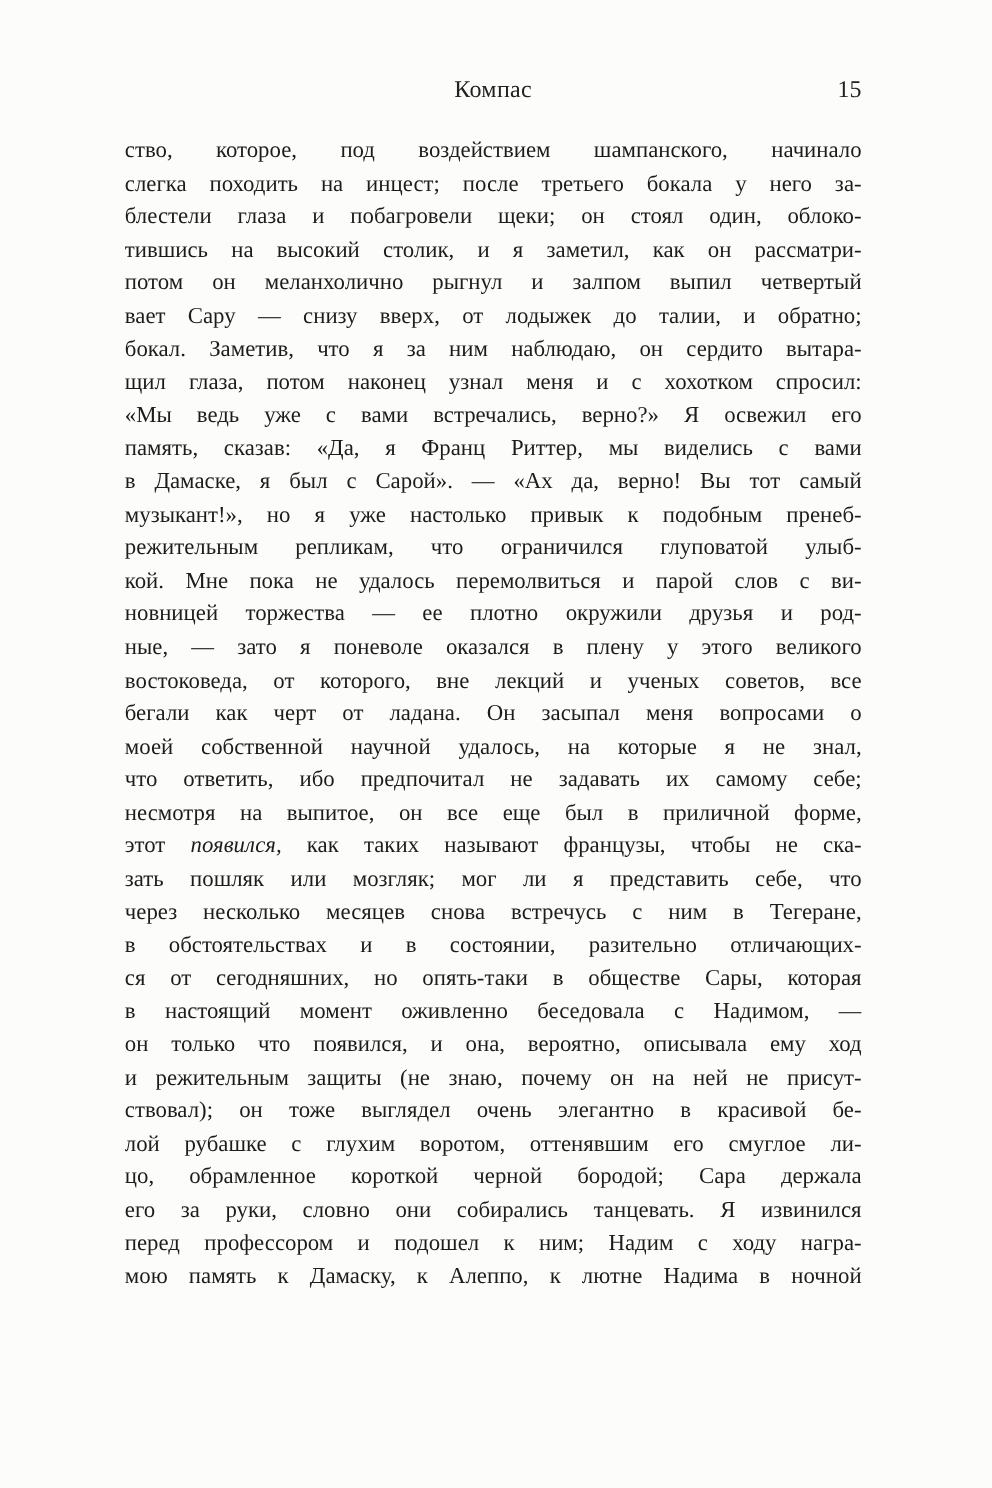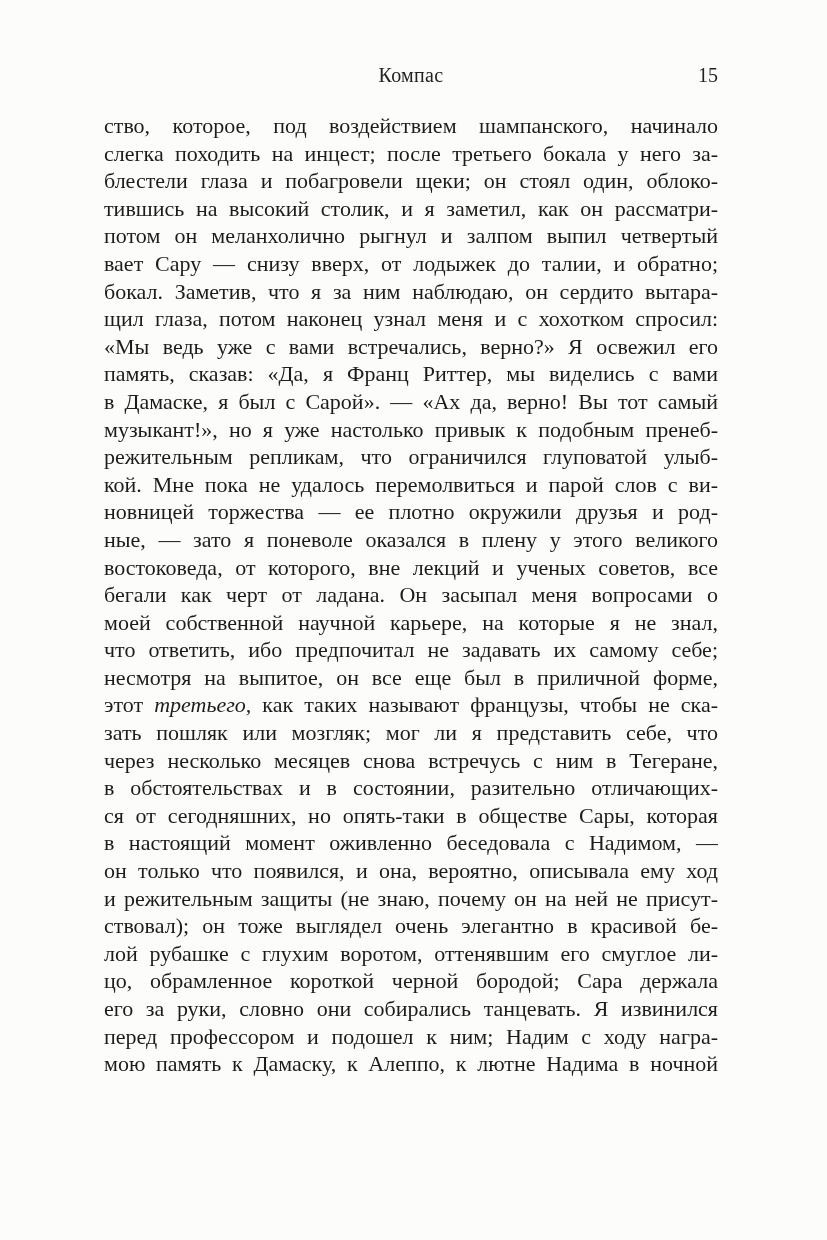--- a/index.html
+++ b/index.html
@@ -50,21 +50,21 @@
   .text-block {
     position: absolute;
     left: 104px;
     top: 112px;
     width: 614px;
     overflow: hidden;
   }
   .line {
     height: 27.6px;
     line-height: 27.6px;
-    font-size: 22px;
+    font-size: 19px;
     text-align: justify;
     text-align-last: justify;
     white-space: normal;
     overflow: hidden;
     color: #1c1c1a;
   }
   .line .italic {
     font-style: italic;
   }
 </style>
@@ -88,24 +88,24 @@
       <div class="line">«Мы ведь уже с вами встречались, верно?» Я освежил его</div>
       <div class="line">память, сказав: «Да, я Франц Риттер, мы виделись с вами</div>
       <div class="line">в Дамаске, я был с Сарой». — «Ах да, верно! Вы тот самый</div>
       <div class="line">музыкант!», но я уже настолько привык к подобным пренеб-</div>
       <div class="line">режительным репликам, что ограничился глуповатой улыб-</div>
       <div class="line">кой. Мне пока не удалось перемолвиться и парой слов с ви-</div>
       <div class="line">новницей торжества — ее плотно окружили друзья и род-</div>
       <div class="line">ные, — зато я поневоле оказался в плену у этого великого</div>
       <div class="line">востоковеда, от которого, вне лекций и ученых советов, все</div>
       <div class="line">бегали как черт от ладана. Он засыпал меня вопросами о</div>
-      <div class="line">моей собственной научной карьере, на которые я не знал,</div>
+      <div class="line">моей собственной научной удалось, на которые я не знал,</div>
       <div class="line">что ответить, ибо предпочитал не задавать их самому себе;</div>
       <div class="line">несмотря на выпитое, он все еще был в приличной форме,</div>
-      <div class="line"><span>этот </span><span class="italic">третьего,</span><span> как таких называют французы, чтобы не ска-</span></div>
+      <div class="line"><span>этот </span><span class="italic">появился,</span><span> как таких называют французы, чтобы не ска-</span></div>
       <div class="line">зать пошляк или мозгляк; мог ли я представить себе, что</div>
       <div class="line">через несколько месяцев снова встречусь с ним в Тегеране,</div>
       <div class="line">в обстоятельствах и в состоянии, разительно отличающих-</div>
       <div class="line">ся от сегодняшних, но опять-таки в обществе Сары, которая</div>
       <div class="line">в настоящий момент оживленно беседовала с Надимом, —</div>
       <div class="line">он только что появился, и она, вероятно, описывала ему ход</div>
       <div class="line">и режительным защиты (не знаю, почему он на ней не присут-</div>
       <div class="line">ствовал); он тоже выглядел очень элегантно в красивой бе-</div>
       <div class="line">лой рубашке с глухим воротом, оттенявшим его смуглое ли-</div>
       <div class="line">цо, обрамленное короткой черной бородой; Сара держала</div>

